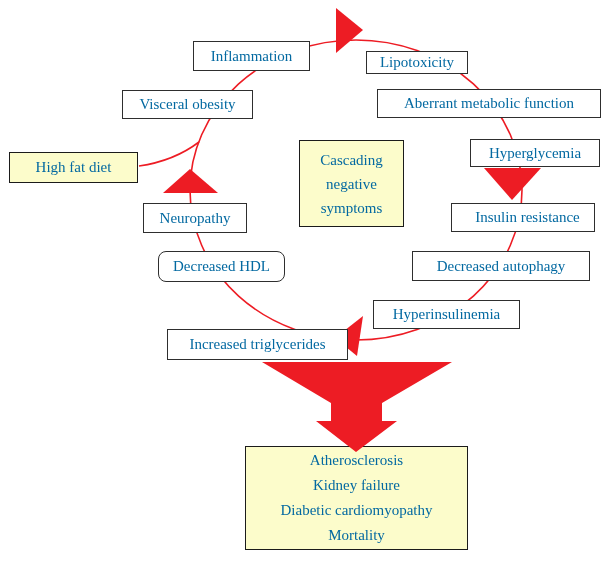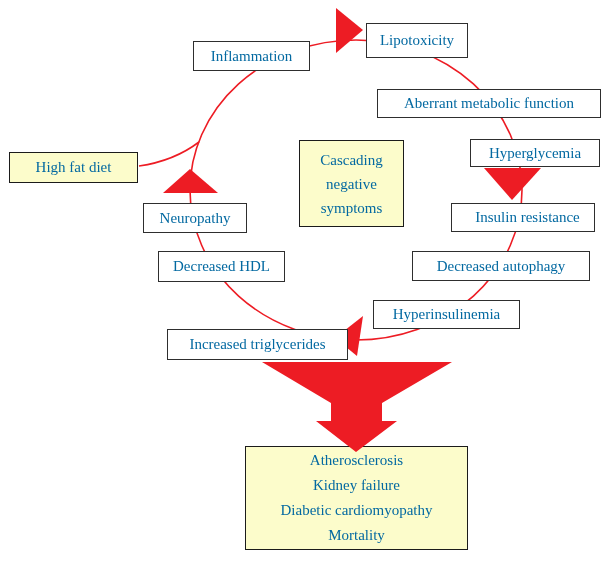--- a/index.html
+++ b/index.html
@@ -55,28 +55,29 @@
   <svg class="layer" viewBox="0 0 611 561">
     <ellipse cx="356" cy="190" rx="166" ry="150" fill="none" stroke="#ed1c24" stroke-width="1.6"></ellipse>
     <path d="M 139 166 Q 174 161 199 142" fill="none" stroke="#ed1c24" stroke-width="1.6"></path>
     <polygon points="336,8 336,53 363,30" fill="#ed1c24"></polygon>
     <polygon points="484,168 541,168 512,200" fill="#ed1c24"></polygon>
     <polygon points="363,316 357,356 335,338" fill="#ed1c24"></polygon>
     <polygon points="163,193 218,193 190,169" fill="#ed1c24"></polygon>
   </svg>
 
   <div class="node" style="left:193px; top:41px;  width:117px; height:30px;">Inflammation</div>
-  <div class="node" style="left:366px; top:23px;  width:102px; height:35px;">Lipotoxicity</div>
+  <div class="node" style="left:366px; top:51px;  width:102px; height:23px;">Lipotoxicity</div>
+  <div class="node" style="left:122px; top:90px;  width:131px; height:29px;">Visceral obesity</div>
   <div class="node" style="left:377px; top:89px;  width:224px; height:29px;">Aberrant metabolic function</div>
   <div class="node yellow" style="left:9px; top:152px; width:129px; height:31px;">High fat diet</div>
   <div class="node" style="left:470px; top:139px; width:130px; height:28px;">Hyperglycemia</div>
   <div class="node yellow center-box" style="left:299px; top:140px; width:105px; height:87px;">Cascading negative symptoms</div>
   <div class="node" style="left:143px; top:203px; width:104px; height:30px;">Neuropathy</div>
   <div class="node" style="left:451px; top:203px; width:144px; height:29px;padding-left:9px;">Insulin resistance</div>
-  <div class="node" style="left:158px; top:251px; width:127px; height:31px;">Decreased HDL</div>
+  <div class="node" style="left:158px; top:251px; width:127px; height:31px;border-radius:8px;">Decreased HDL</div>
   <div class="node" style="left:412px; top:251px; width:178px; height:30px;">Decreased autophagy</div>
   <div class="node" style="left:167px; top:301px; width:181px; height:31px;margin-top:28px;">Increased triglycerides</div>
   <div class="node" style="left:373px; top:300px; width:147px; height:29px;">Hyperinsulinemia</div>
 
   <div class="node yellow outcomes" style="left:245px; top:446px; width:223px; height:104px;">
     <div class="outcome-line">Atherosclerosis</div>
     <div class="outcome-line">Kidney failure</div>
     <div class="outcome-line">Diabetic cardiomyopathy</div>
     <div class="outcome-line">Mortality</div>
   </div>

